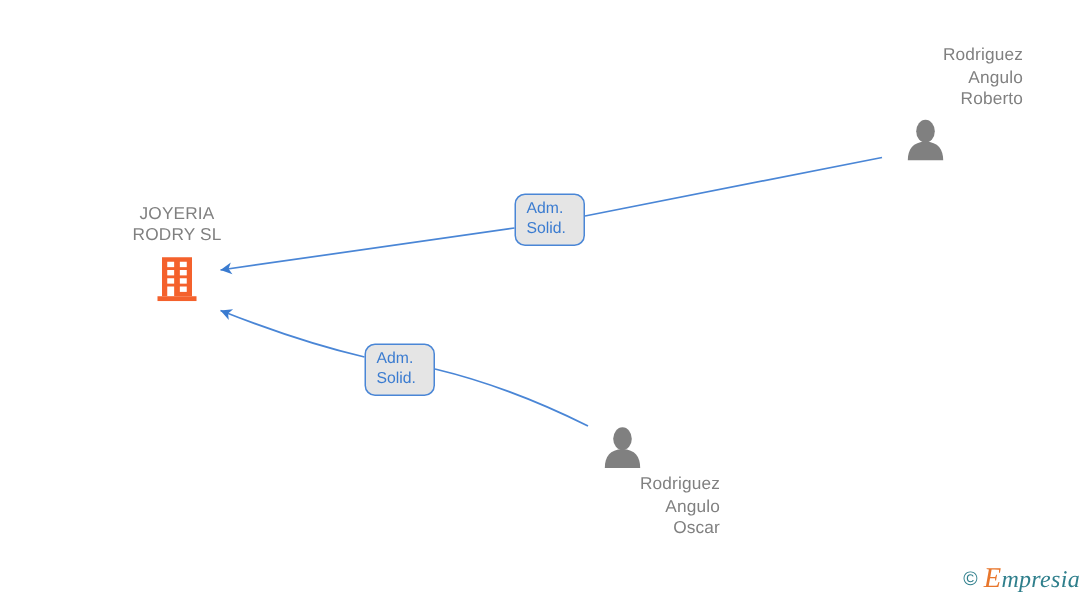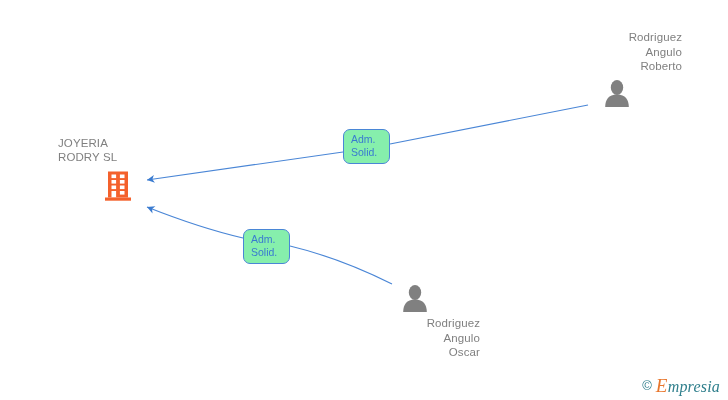--- a/index.html
+++ b/index.html
@@ -25,21 +25,21 @@
     height: 400px;
     pointer-events: none;
   }
 
   
   .company-node {
     position: absolute;
     left: 58px;
     top: 136px;
     width: 120px;
-    text-align: left;
+    text-align: center;
   }
   .company-label {
     font-size: 11.5px;
     line-height: 14px;
     color: #808080;
     white-space: pre-line;
     letter-spacing: 0.1px;
   }
   .company-icon-wrap {
     margin-top: 6px;
@@ -66,21 +66,21 @@
   .person-icon-wrap {
     display: flex;
     justify-content: center;
   }
   .person-node.top-right .person-icon-wrap { margin-top: 5px; }
   .person-node.bottom .person-icon-wrap    { margin-bottom: 4px; }
 
   
   .edge-label {
     position: absolute;
-    background: #86efac;
+    background: #e5e5e5;
     border: 1.6px solid #4a86d6;
     border-radius: 7px;
     color: #3a7bd0;
     font-size: 10.5px;
     line-height: 13px;
     padding: 3px 7px 4px 7px;
     text-align: left;
     white-space: pre-line;
     box-sizing: border-box;
   }

